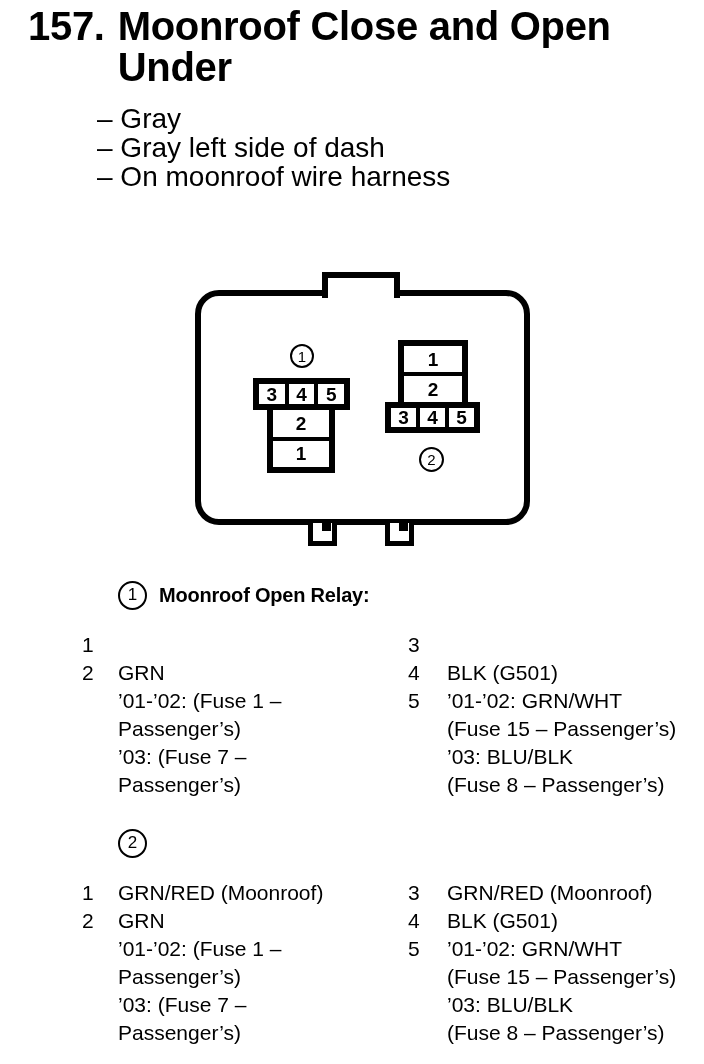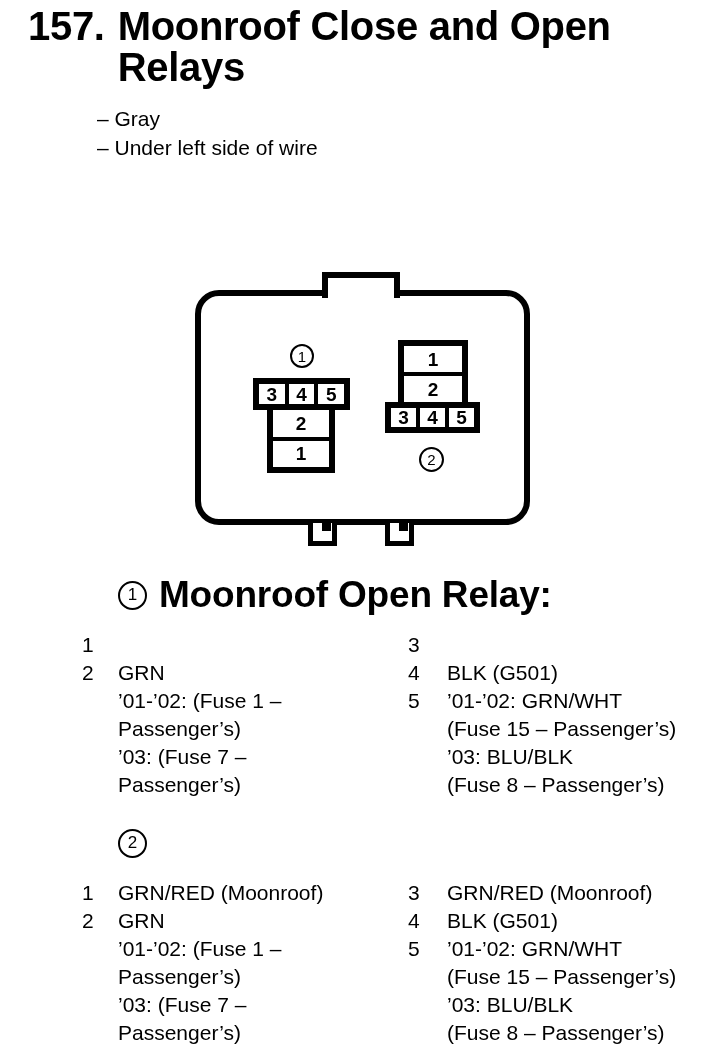--- a/index.html
+++ b/index.html
@@ -7,21 +7,21 @@
     width:704px;height:1064px;
     background:#ffffff;color:#000000;
     font-family:"Liberation Sans", sans-serif;
     position:relative;overflow:hidden;
   }
   
   .title-block{position:absolute;left:28px;top:6px;display:flex;gap:13px;
     font-weight:bold;font-size:40px;line-height:41px;letter-spacing:-0.3px;}
   .title-num{flex:none;}
   
-  .bullets{position:absolute;left:97px;top:104px;font-size:21px;line-height:29px;}
+  .bullets{position:absolute;left:97px;top:104px;font-size:28px;line-height:29px;}
   
   #diagram{position:absolute;left:195px;top:268px;width:336px;height:280px;}
   .relay-box{position:absolute;left:0;top:22px;width:335px;height:235px;
     border:6px solid #000;border-radius:24px;background:#fff;box-sizing:border-box;z-index:1;}
   .top-tab{position:absolute;left:127px;top:4px;width:78px;height:26px;
     border:6px solid #000;border-bottom:none;background:#fff;box-sizing:border-box;z-index:3;}
   .hook{position:absolute;top:255px;width:29px;height:23px;background:#fff;
     border:5px solid #000;border-top:none;box-sizing:border-box;z-index:3;}
   .hook::after{content:"";position:absolute;top:0;right:1px;width:9px;height:8px;background:#000;}
   .hook-left{left:113px;}
@@ -42,44 +42,45 @@
   .c1-badge{left:95px;top:76px;width:24px;height:24px;}
   .c2-badge{left:224px;top:179px;width:25px;height:25px;}
   
   .section{position:absolute;left:82px;width:606px;}
   #section1{top:578px;}
   #section2{top:826px;}
   .sec-head{display:flex;align-items:center;gap:12px;padding-left:36px;height:34px;}
   .sec-badge{flex:none;width:29px;height:29px;border:2.5px solid #000;border-radius:50%;
     display:flex;align-items:center;justify-content:center;box-sizing:border-box;
     font-size:17px;font-weight:normal;}
-  .sec-title{font-size:37px;font-weight:bold;letter-spacing:-0.2px;}
+  .sec-title{font-size:20px;font-weight:bold;letter-spacing:-0.2px;}
   .pin-cols{display:flex;margin-top:19px;font-size:21px;line-height:28px;}
   .pin-col-left{width:326px;flex:none;}
   .pin-col-right{flex:1;}
   .pin{display:flex;}
   .pin-num{flex:none;}
   .pin-col-left .pin-num{width:36px;}
   .pin-col-right .pin-num{width:39px;}
   .pin-lines{flex:1;}
 </style>
 </head>
 <body>
 
 <div class="title-block">
   <span class="title-num">157.</span>
   <span>
     <span>Moonroof Close and Open</span><br>
-    <span>Relays</span>
+    <span>Under</span>
   </span>
 </div>
 
 <div class="bullets">
   <div>– Gray</div>
-  <div>– Under left side of wire</div>
+  <div>– Gray left side of dash</div>
+  <div>– On moonroof wire harness</div>
 </div>
 
 <div id="diagram">
   <div class="top-tab"></div>
   <div class="relay-box"></div>
   <div class="hook hook-left"></div>
   <div class="hook hook-right"></div>
 
   <div class="circ c1-badge">1</div>
   <div class="conn-row c1-row">

